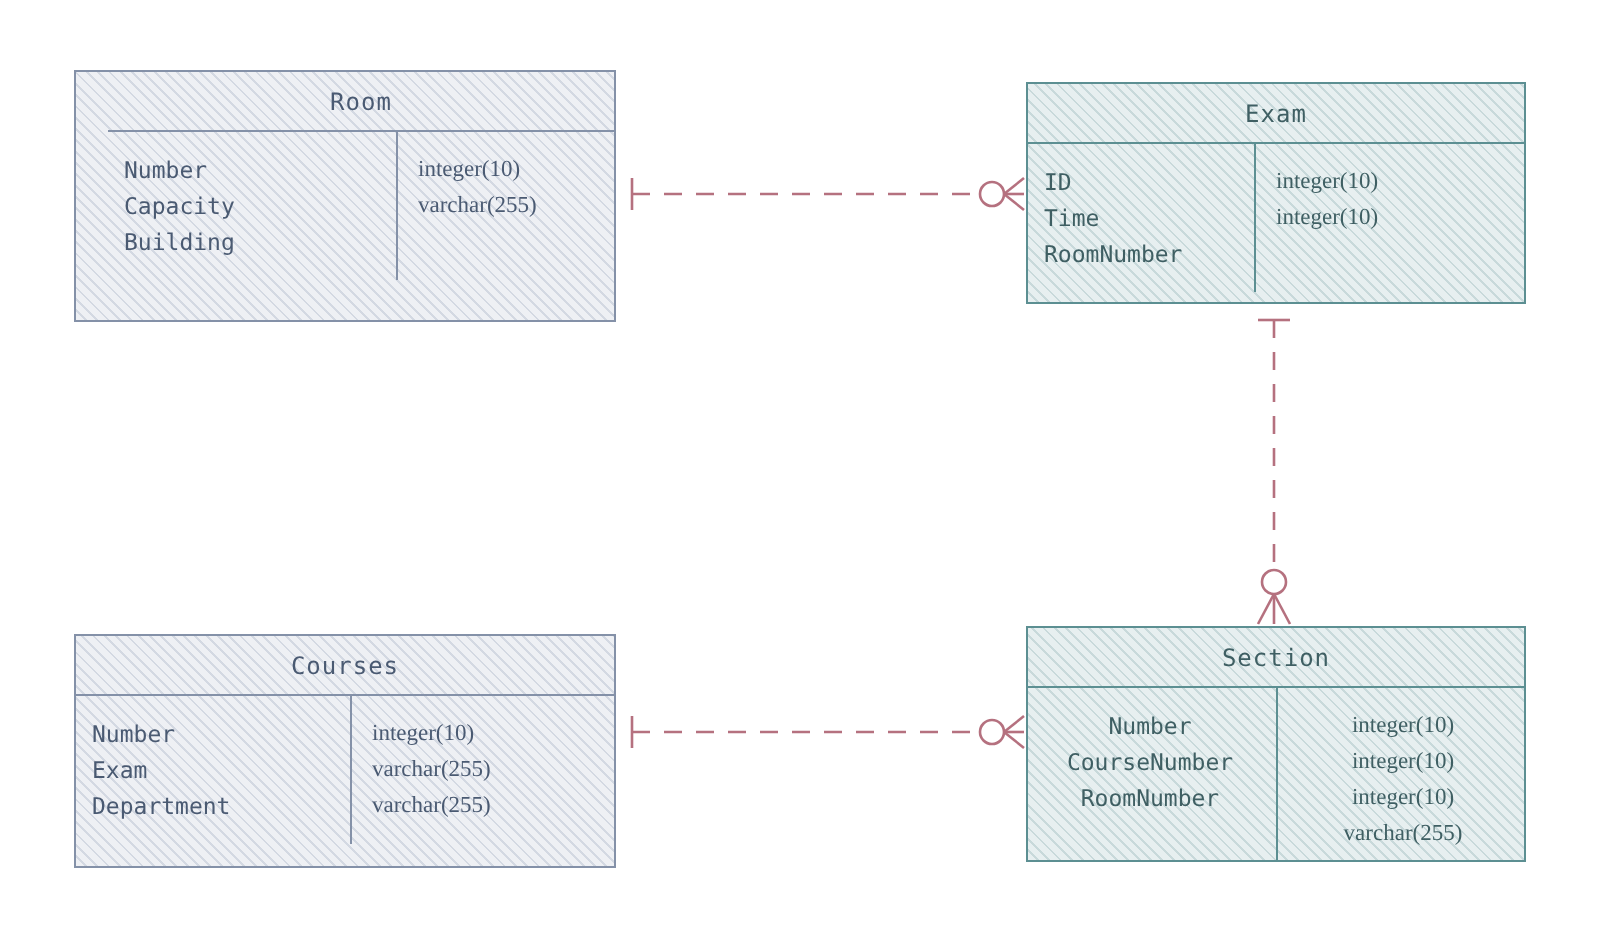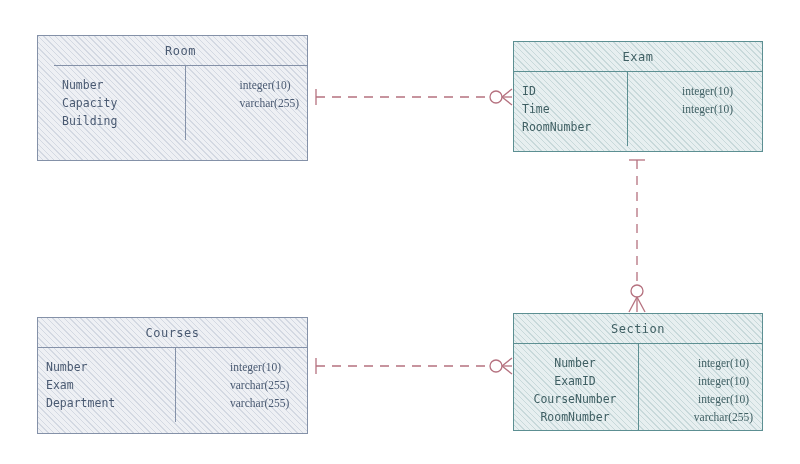--- a/index.html
+++ b/index.html
@@ -66,21 +66,20 @@
   .entity.teal .entity-title {
     border-bottom-color: #5c8f92;
     color: #3f5f63;
     text-align: center;
   }
 
   .entity-body {
     display: flex;
     align-items: stretch;
     width: 100%;
-    gap: 44px;
   }
   .col-names {
     box-sizing: border-box;
     border-right: 1px solid #8491a8;
     padding: 10px 10px 10px 8px;
   }
   .entity.teal .col-names {
     border-right-color: #5c8f92;
   }
   .col-types {
@@ -198,21 +197,20 @@
         <div class="attr">varchar(255)</div>
       </div>
     </div>
   </div>
 
   <div class="entity teal centered" id="entity-section">
     <div class="entity-title">Section</div>
     <div class="entity-body">
       <div class="col-names">
         <div class="attr">Number</div>
-        <div class="attr">ExamID</div>
         <div class="attr">CourseNumber</div>
         <div class="attr">RoomNumber</div>
       </div>
       <div class="col-types">
         <div class="attr">integer(10)</div>
         <div class="attr">integer(10)</div>
         <div class="attr">integer(10)</div>
         <div class="attr">varchar(255)</div>
       </div>
     </div>

